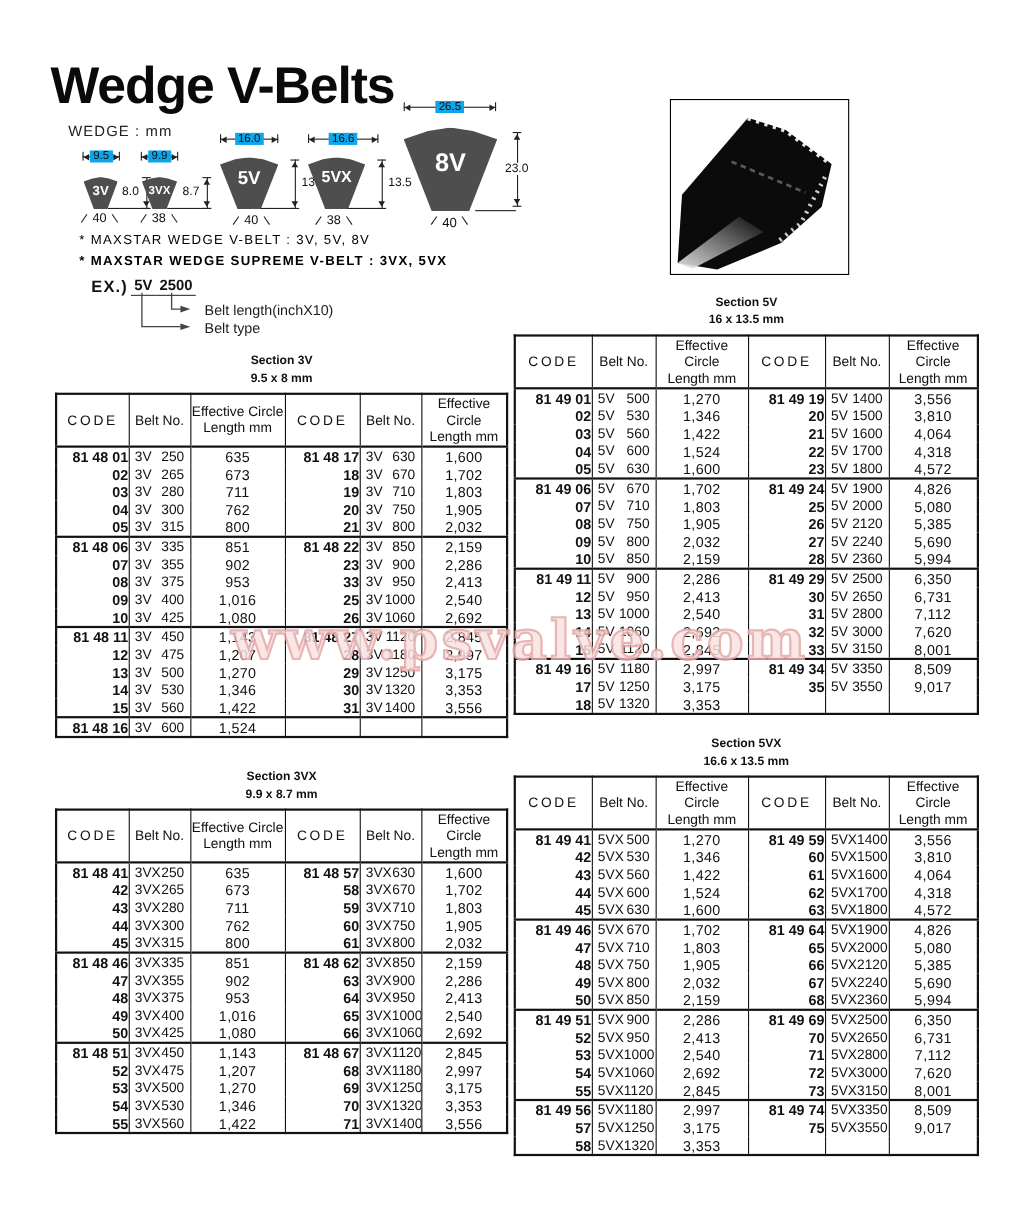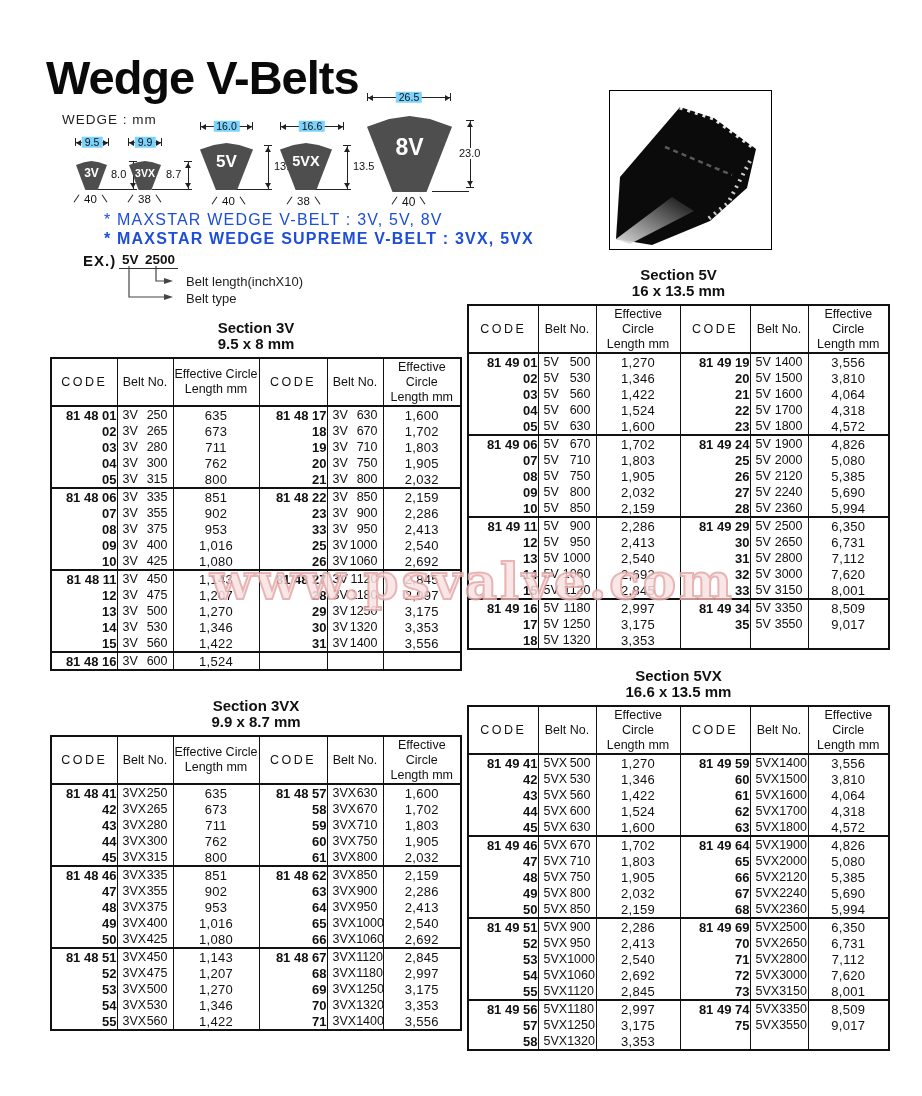--- a/index.html
+++ b/index.html
@@ -12,56 +12,56 @@
   .unit-label { left:62px; top:112px; font-size:13.5px; letter-spacing:1px; color:#222; }
   .photo-frame { left:609px; top:90px; width:161px; height:158px; border:1px solid #000; background:#fff; }
 
   
   .dimw { position:absolute; height:8px; }
   .dimw .line { position:absolute; left:0; right:0; top:4px; border-top:1px solid #222; }
   .dimw .tl { position:absolute; left:0; top:0; bottom:0; border-left:1px solid #222; }
   .dimw .tr { position:absolute; right:0; top:0; bottom:0; border-left:1px solid #222; }
   .dimw .al { position:absolute; left:1px; top:2px; width:0; height:0; border:3px solid transparent; border-right:5px solid #222; border-left:0; }
   .dimw .ar { position:absolute; right:1px; top:2px; width:0; height:0; border:3px solid transparent; border-left:5px solid #222; border-right:0; }
-  .dimw .lbl { position:absolute; left:50%; top:50%; transform:translate(-50%,-50%); background:#7dd3fc; padding:0 3px; font-size:10.5px; line-height:1; white-space:nowrap; }
+  .dimw .lbl { position:absolute; left:50%; top:50%; transform:translate(-50%,-50%); background:#0ea5e9; padding:0 3px; font-size:10.5px; line-height:1; white-space:nowrap; }
 
   .dimv { position:absolute; width:8px; }
   .dimv .line { position:absolute; top:0; bottom:0; left:4px; border-left:1px solid #222; }
   .dimv .tt { position:absolute; left:0; right:0; top:0; border-top:1px solid #222; }
   .dimv .tb { position:absolute; left:0; right:0; bottom:0; border-bottom:1px solid #222; }
   .dimv .au { position:absolute; left:1px; top:2px; width:0; height:0; border:3px solid transparent; border-bottom:5px solid #222; border-top:0; }
   .dimv .ad { position:absolute; left:1px; bottom:2px; width:0; height:0; border:3px solid transparent; border-top:5px solid #222; border-bottom:0; }
 
   .vlabel { position:absolute; font-size:11px; line-height:1; background:#fff; padding:0 1px; }
   .shape { position:absolute; background:#4e4e4e;
            clip-path:polygon(0 14%, 26% 4%, 50% 0, 74% 4%, 100% 14%, 70% 100%, 30% 100%);
            display:flex; justify-content:center; }
   .shape .slabel { color:#fff; font-weight:700; line-height:1; }
   .baseline { position:absolute; border-top:1px solid #222; }
   .angle { position:absolute; font-size:11.5px; line-height:1; }
   .angle i { position:absolute; width:1px; height:9px; background:#222; top:0; }
   .angle i.sl { left:-8px; transform:rotate(34deg); }
   .angle i.sr { right:-8px; transform:rotate(-34deg); }
 
   
-  .note { position:absolute; left:72px; font-size:16px; letter-spacing:1.2px; color:#1d4ed8; white-space:nowrap;margin-left:32px; }
+  .note { position:absolute; left:72px; font-size:12px; letter-spacing:1.2px; color:#000000; white-space:nowrap; }
   .ex-prefix { left:83px; top:252px; font-size:15px; letter-spacing:1px;font-weight:bold; }
   .ex-type { left:119px; top:252px; font-size:13.5px; font-weight:700; border-bottom:1.5px solid #333; padding:0 3px 1px 3px; }
   .ex-len  { left:142px; top:252px; font-size:13.5px; font-weight:700; border-bottom:1.5px solid #333; padding:0 3px 1px 3px; }
   .ex-svg { left:120px; top:266px; }
   .ex-label { position:absolute; font-size:13px; color:#1d1d1d; white-space:nowrap; }
 
   
   .watermark { left:210px; top:552px; font-family:"DejaVu Serif",serif; font-weight:700;
                font-size:50px; letter-spacing:3px; color:#f8e3e3;
                -webkit-text-stroke:2px #e5a8a8; opacity:.85; z-index:40; pointer-events:none; white-space:nowrap; }
 
   
   .section { position:absolute; z-index:1; }
-  .tbl-title { text-align:center; font-size:15px; font-weight:700; line-height:16px; }
+  .tbl-title { text-align:center; font-size:11px; font-weight:700; line-height:16px; }
   table.spec { border-collapse:collapse; table-layout:fixed; margin-top:5px;
                border:2px solid #111; background:#fff; }
   table.spec td { padding:0; height:16px; line-height:15px; overflow:hidden; }
   table.spec td + td { border-left:1px solid #111; }
   tr.hrow td { height:46px; text-align:center; border-bottom:2px solid #111; font-size:12.5px; }
   td.h-code { font-size:14.5px; letter-spacing:2.5px; }
   td.h-length { font-size:11px; line-height:12.5px; white-space:pre-line; }
   tr.grp td { border-top:2px solid #111; }
   td.c-code { text-align:right; padding-right:9px; font-weight:700; font-size:13px; white-space:nowrap; }
   td.c-belt div { display:flex; justify-content:space-between; padding:0 5px; font-size:12.5px; }

